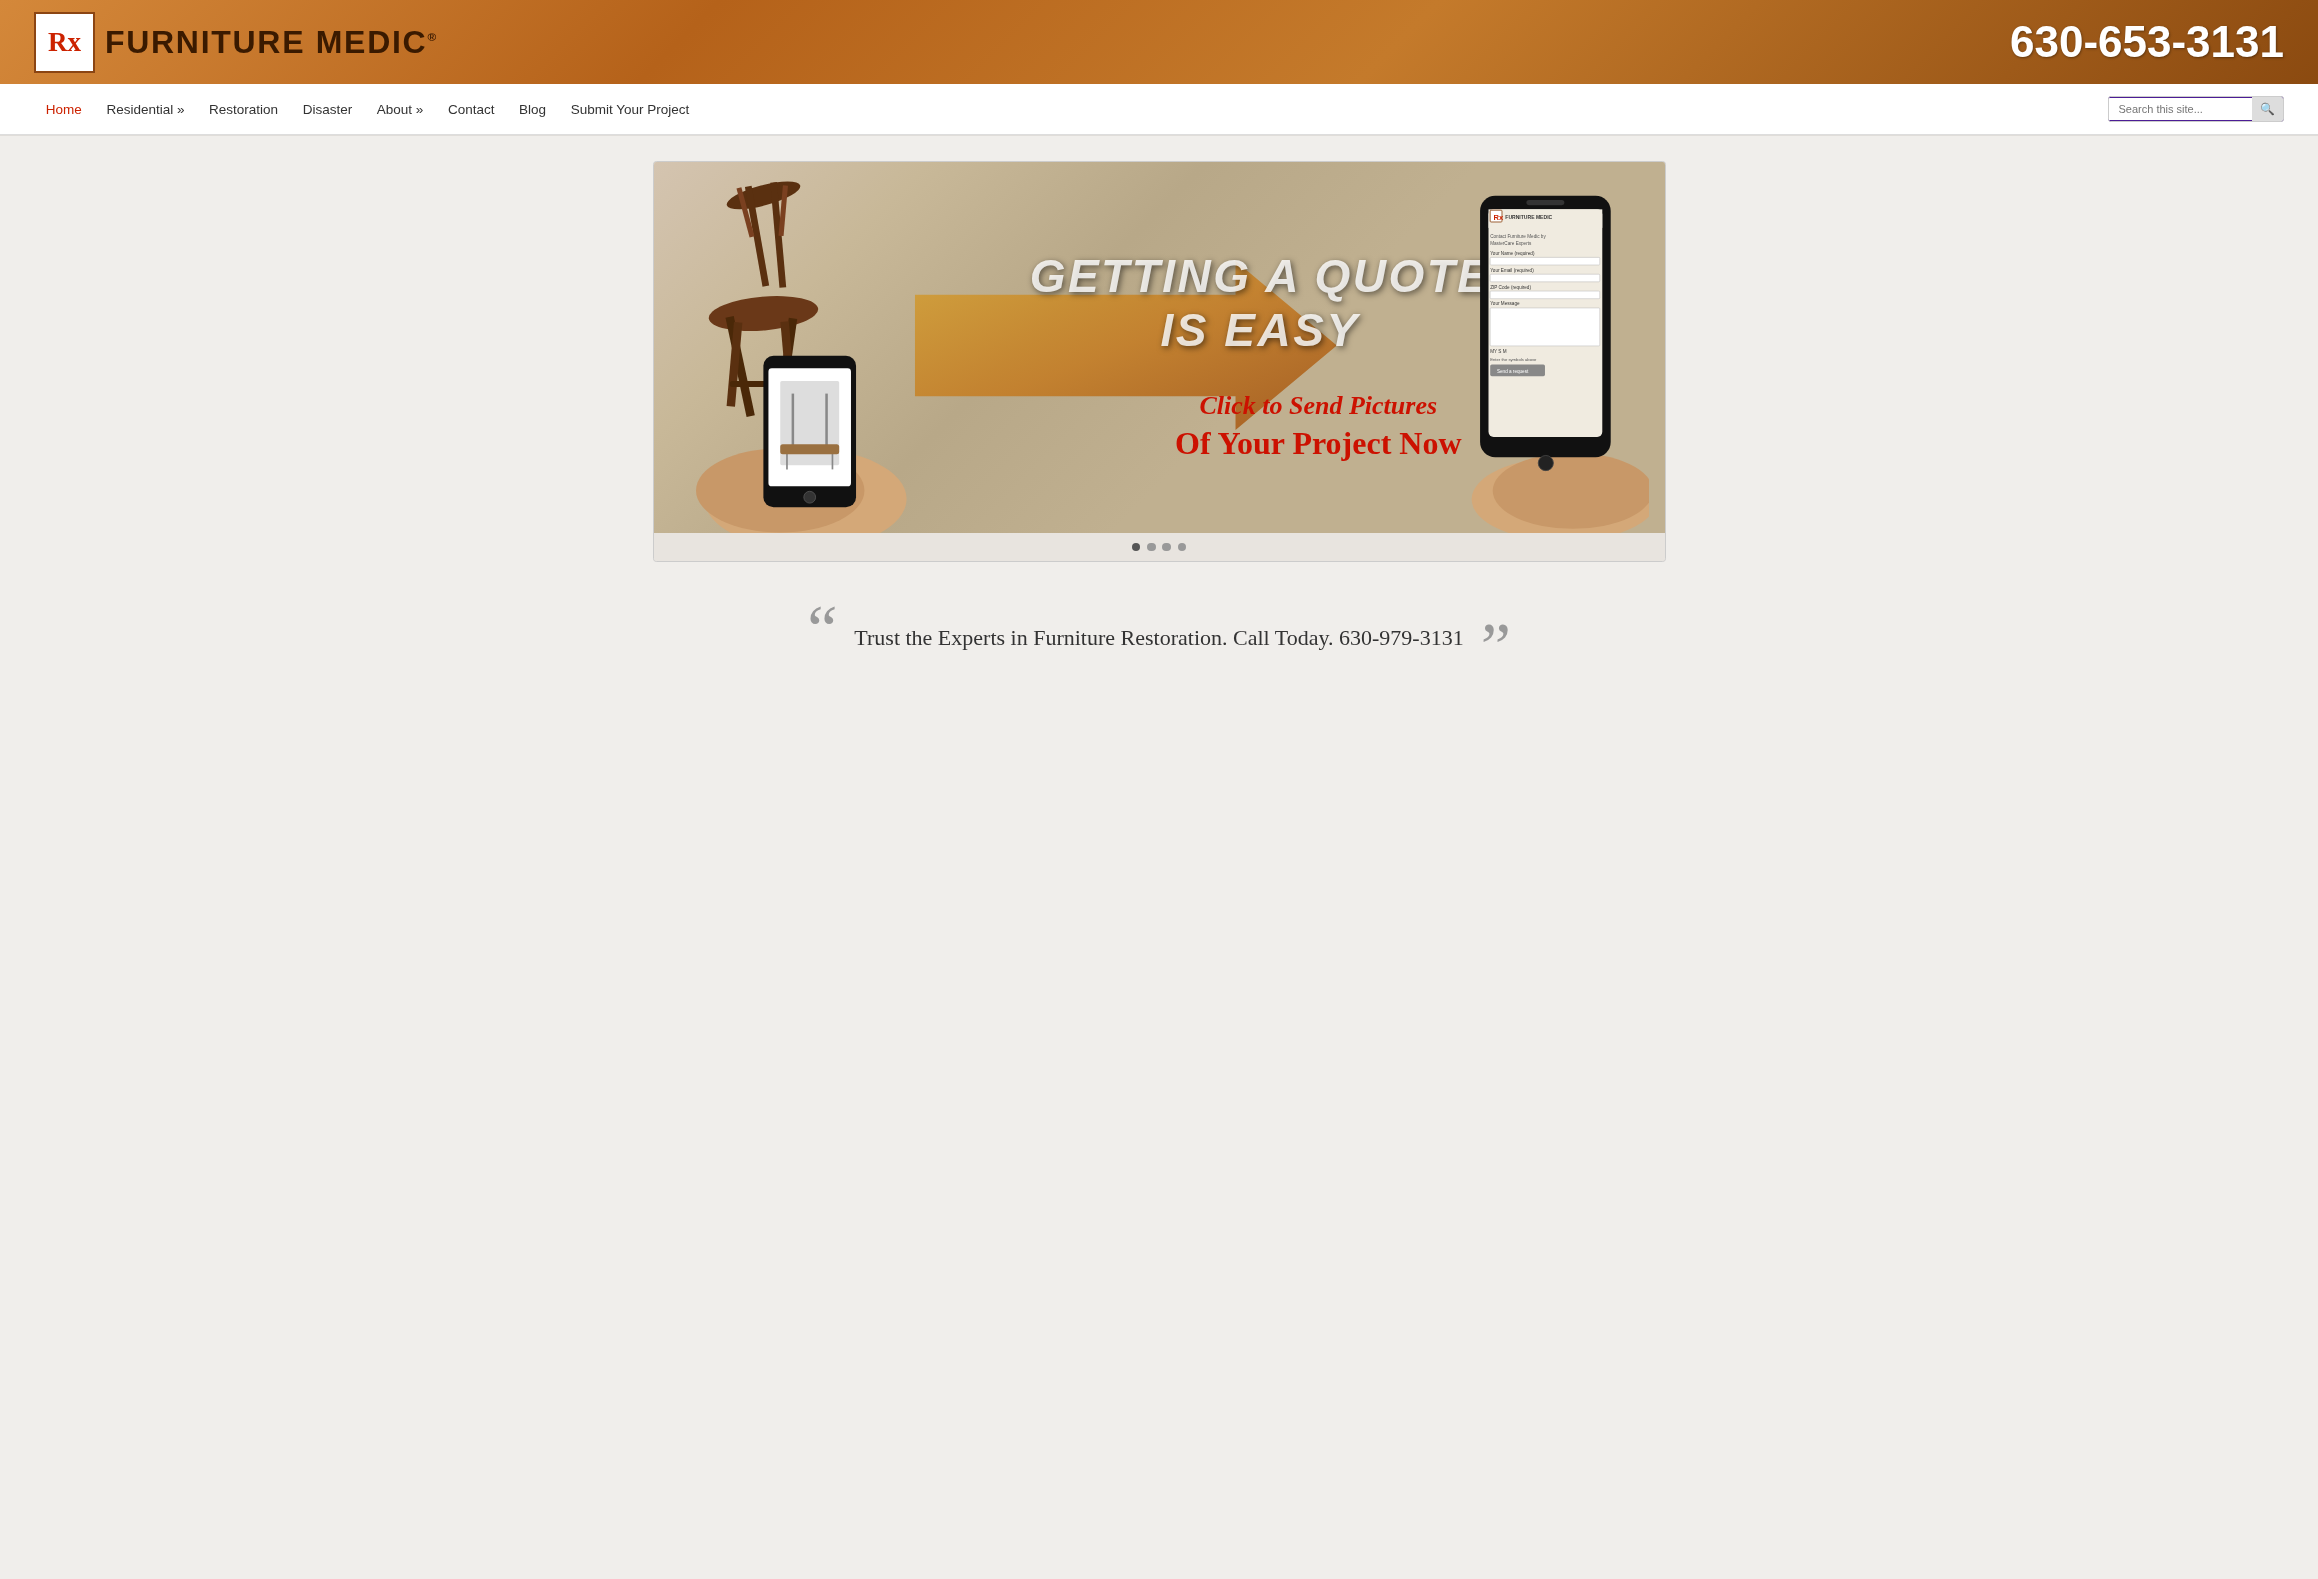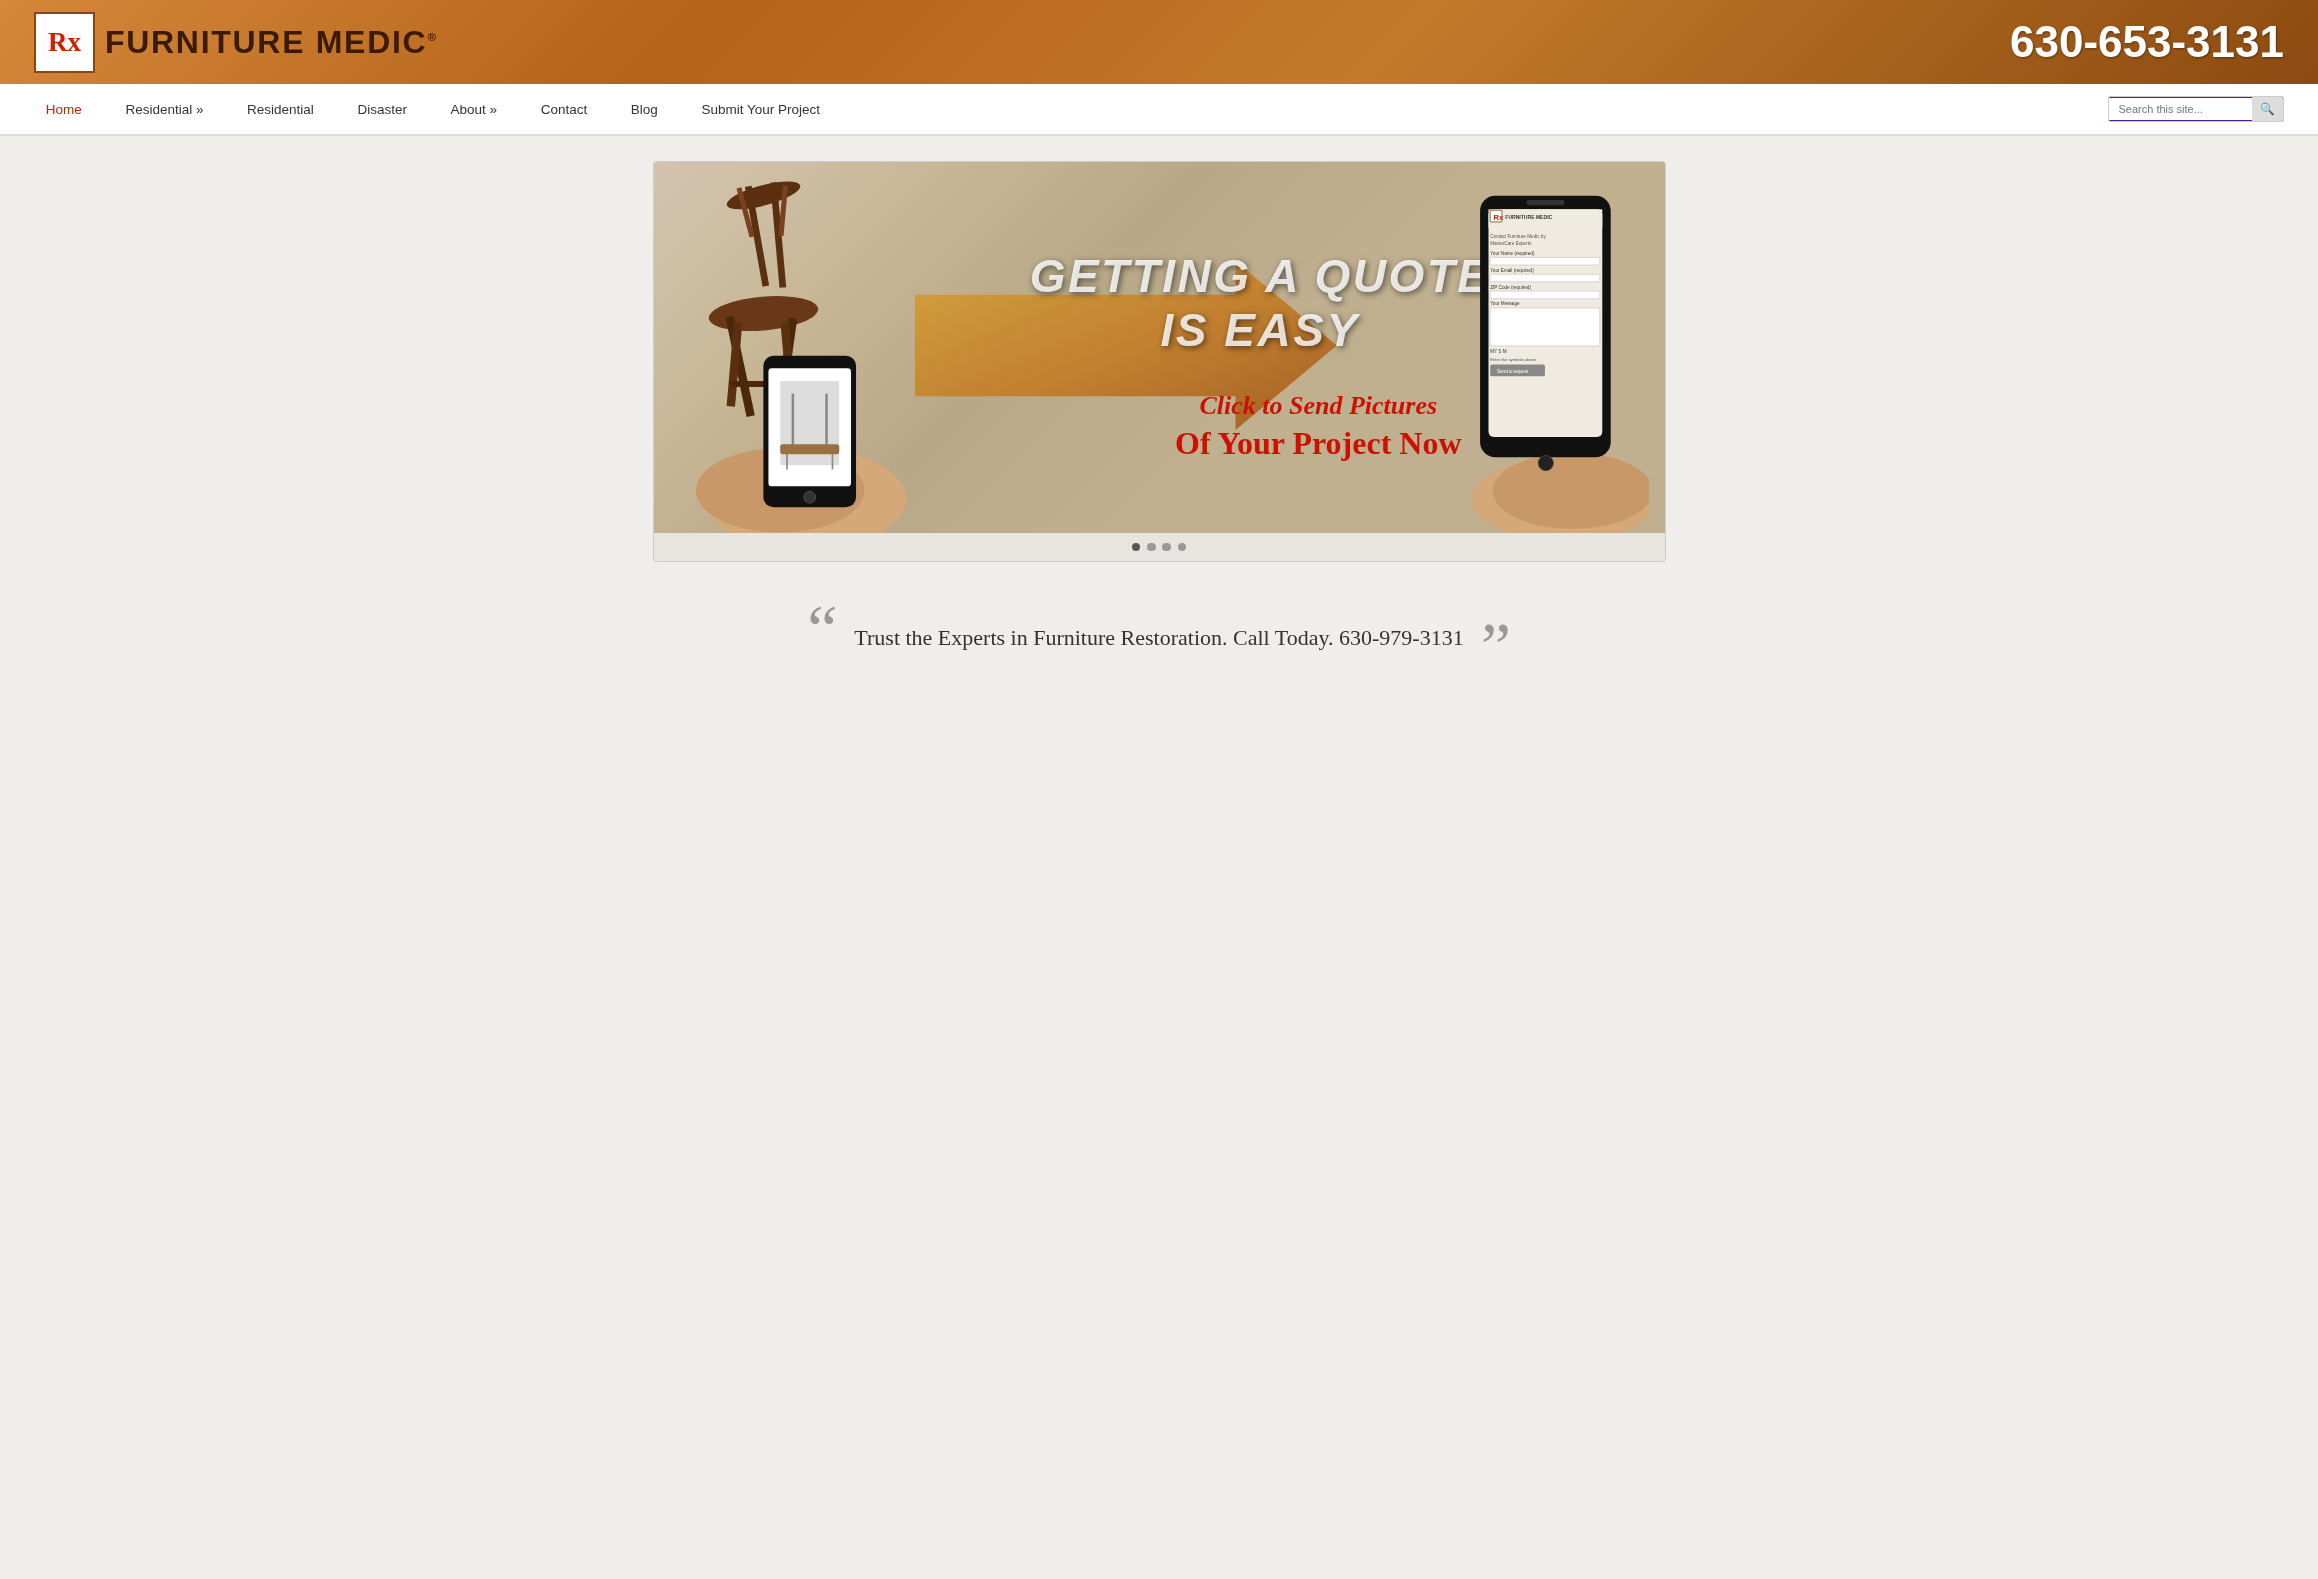--- a/index.html
+++ b/index.html
@@ -60,21 +60,21 @@
       border-bottom: 0.8px solid #ddd;
       padding: 0 34px;
       display: flex;
       align-items: center;
       justify-content: space-between;
       height: 51px;
     }
     .nav-links {
       display: flex;
       align-items: flex-start;
-      gap: 20px;
+      gap: 1px;
     }
     .nav-item {
       padding: 6.8px 11.8px;
       font-size: 13.5px;
       color: #333;
       cursor: pointer;
       text-decoration: none;
       white-space: nowrap;
     }
     .nav-item.active {
@@ -198,21 +198,21 @@
       <span>FURNITURE MEDIC</span><span class="brand-trademark">®</span>
     </div>
   </div>
   <div class="phone-number">630-653-3131</div>
 </header>
 
 <nav class="nav-bar">
   <div class="nav-links">
     <a class="nav-item active">Home</a>
     <a class="nav-item">Residential »</a>
-    <a class="nav-item">Residential</a>
+    <a class="nav-item">Restoration</a>
     <a class="nav-item">Disaster</a>
     <a class="nav-item">About »</a>
     <a class="nav-item">Contact</a>
     <a class="nav-item">Blog</a>
     <a class="nav-item">Submit Your Project</a>
   </div>
   <div class="nav-search">
     <input type="text" placeholder="Search this site..." style="">
     <button>🔍</button>
   </div>

